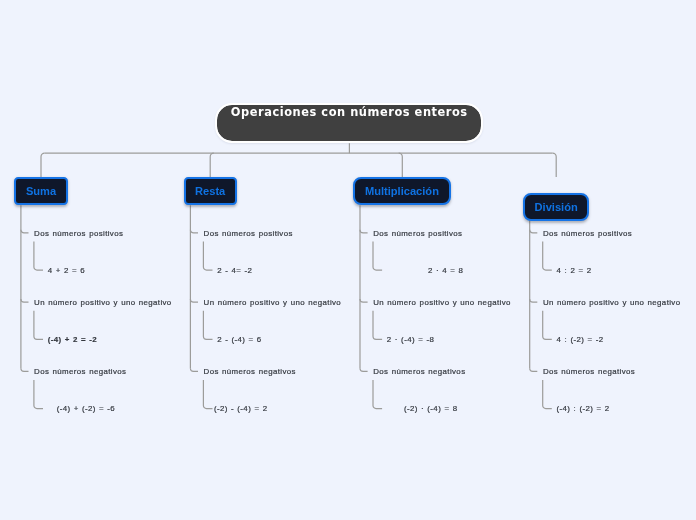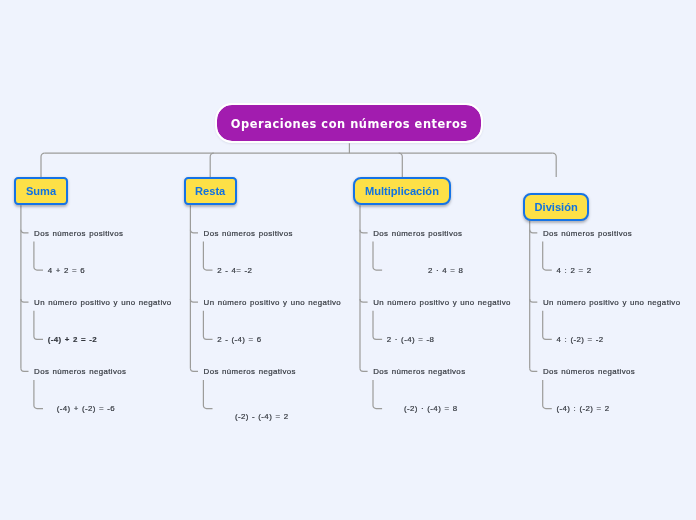--- a/index.html
+++ b/index.html
@@ -13,36 +13,36 @@
           transform:translateZ(0);}
 
   
   svg.links{position:absolute;left:0;top:0;width:696px;height:520px;}
   svg.links path{fill:none;stroke:#9c9c9a;stroke-width:1.2;stroke-linecap:butt;}
 
   
   .root-node{
     position:absolute;left:214.8px;top:102.9px;width:268.4px;height:40.3px;
     box-sizing:border-box;
-    background:#a21caf;border:2.3px solid #ffffff;border-radius:17px;
+    background:#404040;border:2.3px solid #ffffff;border-radius:17px;
     background-clip:padding-box;
-    display:flex;align-items:center;justify-content:center;
+    display:flex;justify-content:center;
     box-shadow:0 1px 2px rgba(60,70,100,.10);
   }
   .root-label{
     font-family:"DejaVu Sans", sans-serif;
     color:#ffffff;font-size:11.4px;font-weight:bold;letter-spacing:.55px;
     line-height:1;text-indent:.55px;white-space:nowrap;
     position:relative;top:1.8px;
   }
 
   
   .branch-node{
     position:absolute;height:28.1px;box-sizing:border-box;
-    background:#fde047;border:2px solid #1573e6;border-radius:4.2px;
+    background:#0f172a;border:2px solid #1573e6;border-radius:4.2px;
     display:flex;align-items:center;justify-content:center;
     box-shadow:0 1.7px 2.6px rgba(60,60,70,.36);
   }
   .branch-label{
     color:#0f72e2;font-size:11.1px;font-weight:bold;line-height:1;
     white-space:nowrap;
   }
 
   
   .sub-label,.example-label{
@@ -108,21 +108,21 @@
       <div class="sub-label" style="left: 34.1px; top: 368.1px;">Dos números negativos</div>
       <div class="example-label" style="left: 47.7px; top: 405.05px; padding-left: 9px;">(-4) + (-2) = -6</div>
       <div class="branch-node" style="left: 183.6px; top: 177.1px; width: 53.1px;">
         <span class="branch-label">Resta</span>
       </div>
       <div class="sub-label" style="left: 203.6px; top: 229.6px;">Dos números positivos</div>
       <div class="example-label" style="left: 217.2px; top: 266.55px;">2 - 4= -2</div>
       <div class="sub-label" style="left: 203.6px; top: 298.85px;">Un número positivo y uno negativo</div>
       <div class="example-label" style="left: 217.2px; top: 335.8px;">2 - (-4) = 6</div>
       <div class="sub-label" style="left: 203.6px; top: 368.1px;">Dos números negativos</div>
-      <div class="example-label" style="left: 235px; top: 405.05px; margin-top: 8px;">(-2) - (-4) = 2</div>
+      <div class="example-label" style="left: 214px; top: 405.05px;">(-2) - (-4) = 2</div>
       <div class="branch-node" style="left: 353.1px; top: 177.1px; width: 97.7px; border-radius: 8px;">
         <span class="branch-label">Multiplicación</span>
       </div>
       <div class="sub-label" style="left: 373.2px; top: 229.6px;">Dos números positivos</div>
       <div class="example-label" style="left: 408px; top: 266.55px; margin-left: 20px;">2 · 4 = 8</div>
       <div class="sub-label" style="left: 373.2px; top: 298.85px;">Un número positivo y uno negativo</div>
       <div class="example-label" style="left: 386.8px; top: 335.8px;">2 · (-4) = -8</div>
       <div class="sub-label" style="left: 373.2px; top: 368.1px;">Dos números negativos</div>
       <div class="example-label" style="left: 404px; top: 405.05px;">(-2) · (-4) = 8</div>
       <div class="branch-node" style="left: 523.1px; top: 193px; width: 66.1px; border-radius: 8px;">

